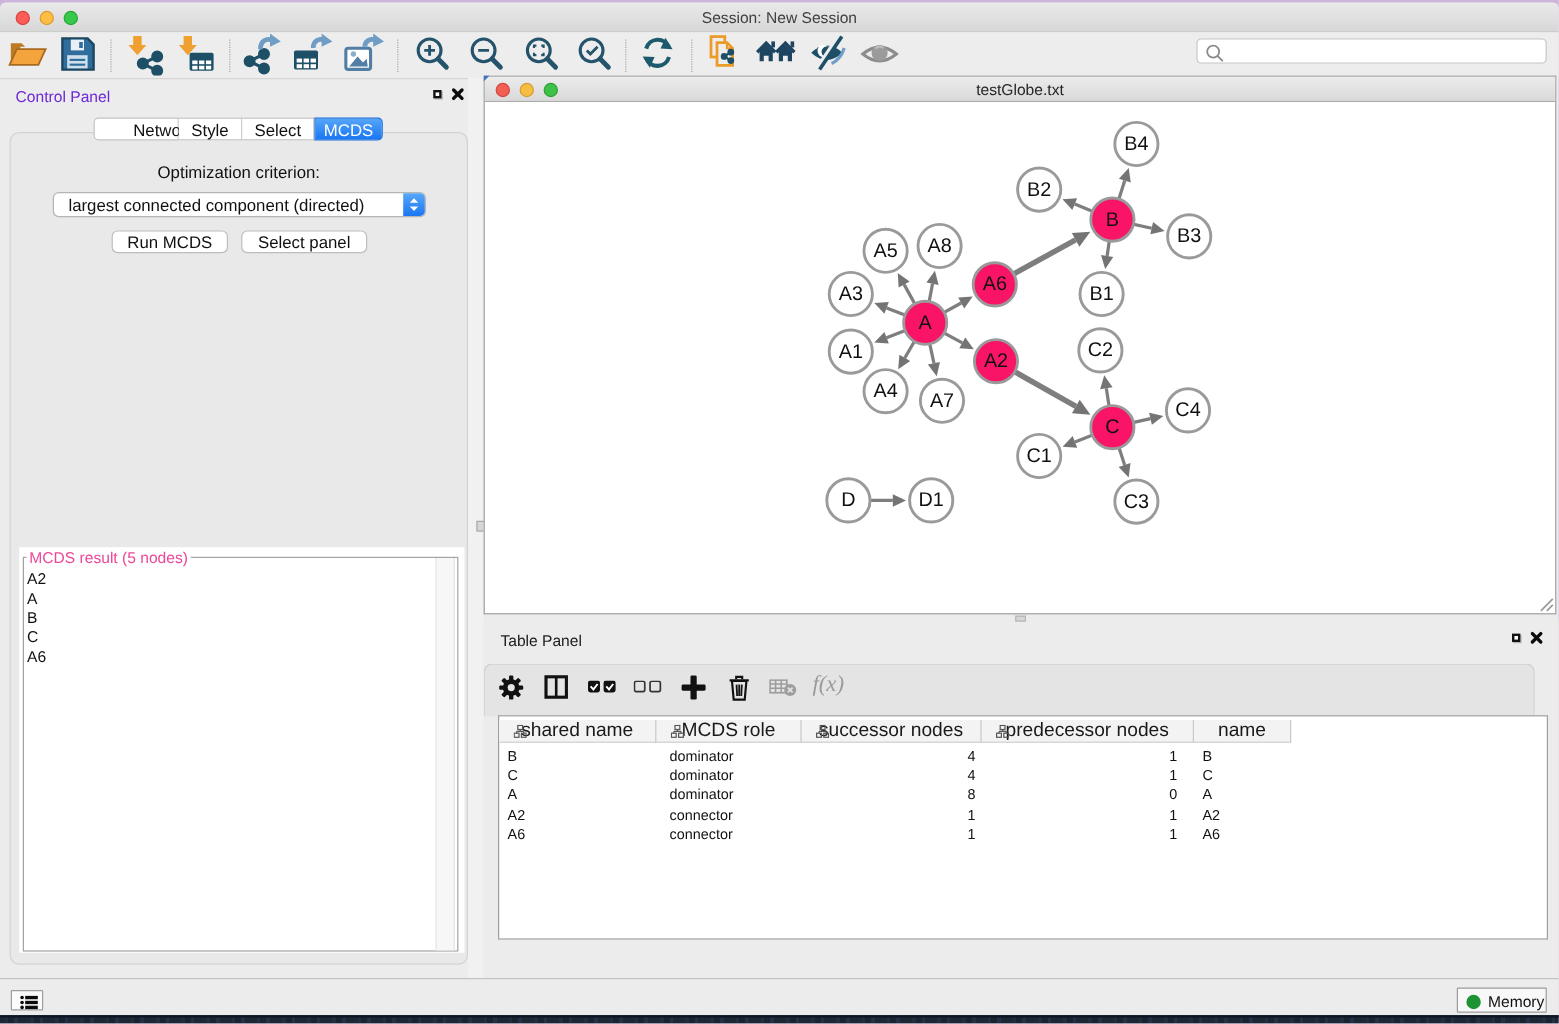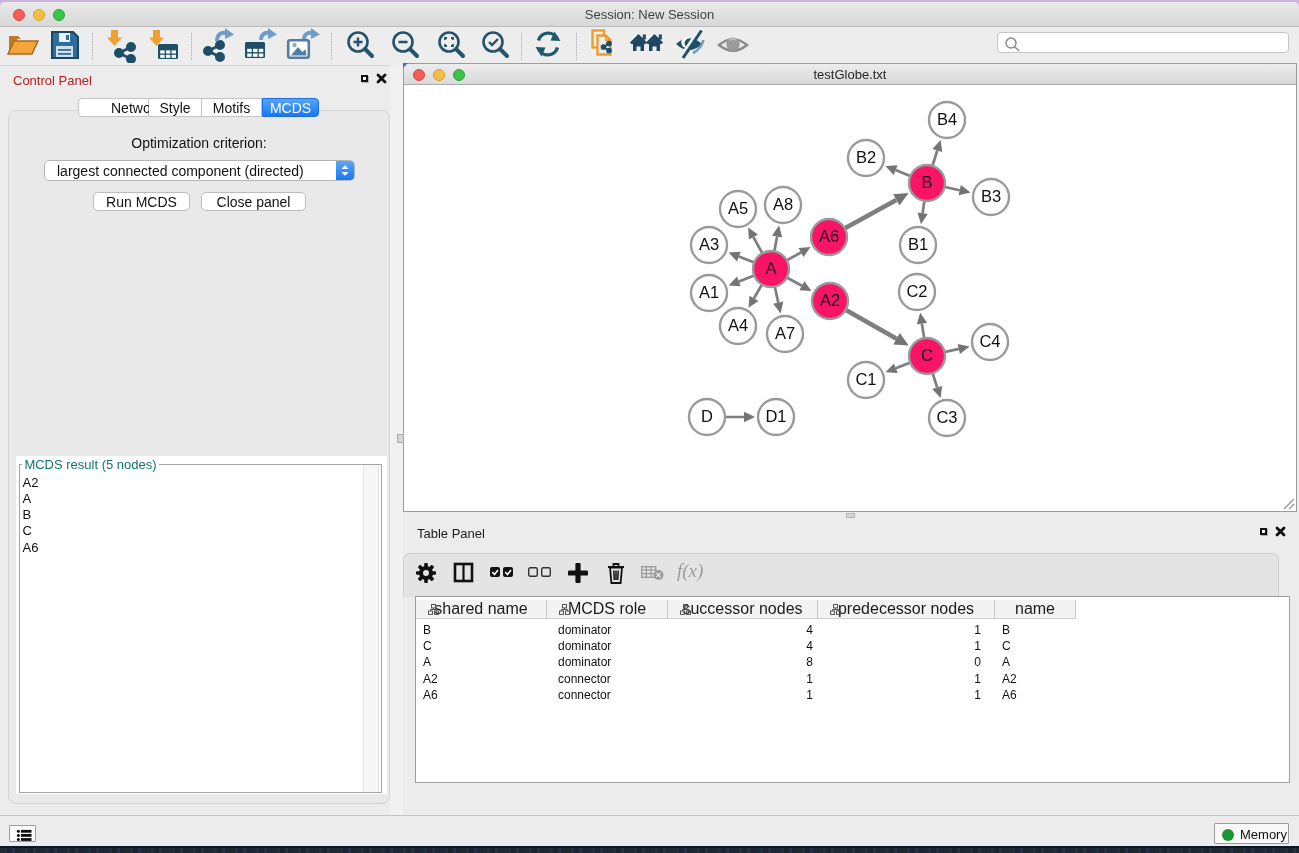--- a/index.html
+++ b/index.html
@@ -13,21 +13,21 @@
 #titlebar { position:absolute; left:0; top:0; width:100%; height:25px;
   background:linear-gradient(#e9e9e9,#d8d8d8); border-bottom:1px solid #bcbcbc; border-radius:5px 5px 0 0; }
 #titlebar .title { position:absolute; width:100%; text-align:center; top:5px; font-size:13px; color:#404040; }
 .tl { position:absolute; top:7px; width:12px; height:12px; border-radius:50%; }
 
 #toolbar { position:absolute; left:0; top:25px; width:100%; height:39px; background:#ededed; }
 .tbsep { position:absolute; top:6px; height:27px; width:0; border-left:1px dotted #a8a8a8; }
 .ticon { position:absolute; top:0; }
 
 #cpanel { position:absolute; left:0; top:63px; width:390px; height:750px; background:#ececec; border-top:1px solid #d5d5d5; }
-#cpanel .phead { position:absolute; left:13px; top:7px; font-size:13px; color:#b91c1c; }
+#cpanel .phead { position:absolute; left:13px; top:7px; font-size:13px; color:#6d28d9; }
 .flo { position:absolute; width:7px; height:7px; border:2px solid #111; background:#fff; box-shadow:1px 1px 0 #b3b3b3; }
 .clo { position:absolute; width:11px; height:11px; }
 #cpinner { position:absolute; left:8px; top:44px; width:382px; height:694px; background:#e9e9e9; border:1px solid #d2d2d2; border-radius:8px; }
 #cptabs { position:absolute; left:78px; top:32px; height:19px; display:flex; z-index:5; }
 .seg { height:19px; line-height:18px; font-size:14px; text-align:center; background:#fff; border:1px solid #c4c4c4; border-left:none; color:#111; }
 .seg.first { border-left:1px solid #c4c4c4; border-radius:4px 0 0 4px; }
 .seg.last { border-radius:0 4px 4px 0; }
 .seg.sel { background:linear-gradient(#55a5f8,#1a77f2); color:#fff; border:1px solid #1a70e0; }
 
 #netwin { position:absolute; left:403px; top:61px; width:894px; height:449px; background:#fff; border:1px solid #9b9b9b; }
@@ -204,38 +204,38 @@
   </div>
   <div id="cpanel">
     <div class="phead">Control Panel</div>
     <div class="flo" style="left:361px;top:9px;"></div>
     <svg class="clo" style="left:376px;top:7px;" viewBox="0 0 11 11">
         <path d="M2 2 L9 9 M9 2 L2 9" stroke="#0c0c0c" stroke-width="2.8" stroke-linecap="round"></path>
       </svg>
     <div id="cptabs">
       <div class="seg first" style="width:71px;padding-left:32px;">Network</div>
       <div class="seg" style="width:53px;">Style</div>
-      <div class="seg" style="width:60px;">Motifs</div>
+      <div class="seg" style="width:60px;">Select</div>
       <div class="seg last sel" style="width:57px;">MCDS</div>
     </div>
     <div id="cpinner">
       <div style="position:absolute;width:100%;text-align:center;top:23.5px;font-size:14px;color:#111;">Optimization criterion:</div>
       <div id="combo" style="position:absolute;left:35px;top:49px;width:311px;height:21px;background:#fff;border:1px solid #b5b5b5;border-radius:5px;">
         <div style="position:absolute;left:12px;top:2px;font-size:14px;color:#111;">largest connected component (directed)</div>
         <div style="position:absolute;right:0;top:0;width:18px;height:19px;background:linear-gradient(#58a7f8,#1a77f2);border-radius:0 4px 4px 0;">
           <svg width="18" height="19">
               <path d="M5.5 8 L9 4.2 L12.5 8 Z M5.5 11 L9 14.8 L12.5 11 Z" fill="#fff"></path>
             </svg>
         </div>
       </div>
       <div style="position:absolute;left:84px;top:81px;width:97px;height:19px;background:#fff;border:1px solid #bdbdbd;border-radius:5px;text-align:center;line-height:18px;font-size:14px;color:#111;">Run MCDS</div>
-      <div style="position:absolute;left:192px;top:81px;width:105px;height:19px;background:#fff;border:1px solid #bdbdbd;border-radius:5px;text-align:center;line-height:18px;font-size:14px;color:#111;">Close panel</div>
+      <div style="position:absolute;left:192px;top:81px;width:105px;height:19px;background:#fff;border:1px solid #bdbdbd;border-radius:5px;text-align:center;line-height:18px;font-size:14px;color:#111;">Select panel</div>
       <div style="position:absolute;left:7.4px;top:345px;width:370.5px;height:338px;background:#fff;">
         <div style="position:absolute;left:2.3px;top:8px;width:363px;height:329px;border:1px solid #a3a3a3;"></div>
-        <div style="position:absolute;left:6px;top:1px;background:#fff;padding:0 2px;font-size:13px;color:#0f766e;">MCDS result (5 nodes)</div>
+        <div style="position:absolute;left:6px;top:1px;background:#fff;padding:0 2px;font-size:13px;color:#ec4899;">MCDS result (5 nodes)</div>
         <div style="position:absolute;left:6.2px;top:18.5px;font-size:13px;color:#111;line-height:16.25px;">A2<br>A<br>B<br>C<br>A6</div>
         <div style="position:absolute;left:347px;top:9px;width:16px;height:327px;background:#f7f7f7;border-left:1px solid #e4e4e4;border-right:1px solid #e4e4e4;"></div>
       </div>
     </div>
   </div>
   <div style="position:absolute;left:390px;top:63px;width:13px;height:752px;background:#f1f1f1;"></div>
   <div id="netwin">
     <div id="nettitle">
       <div class="tl" style="left:9px;top:5px;background:#f35e55;border:1px solid #cd4b42;"></div>
       <div class="tl" style="left:29px;top:5px;background:#f6be40;border:1px solid #d49c35;"></div>

